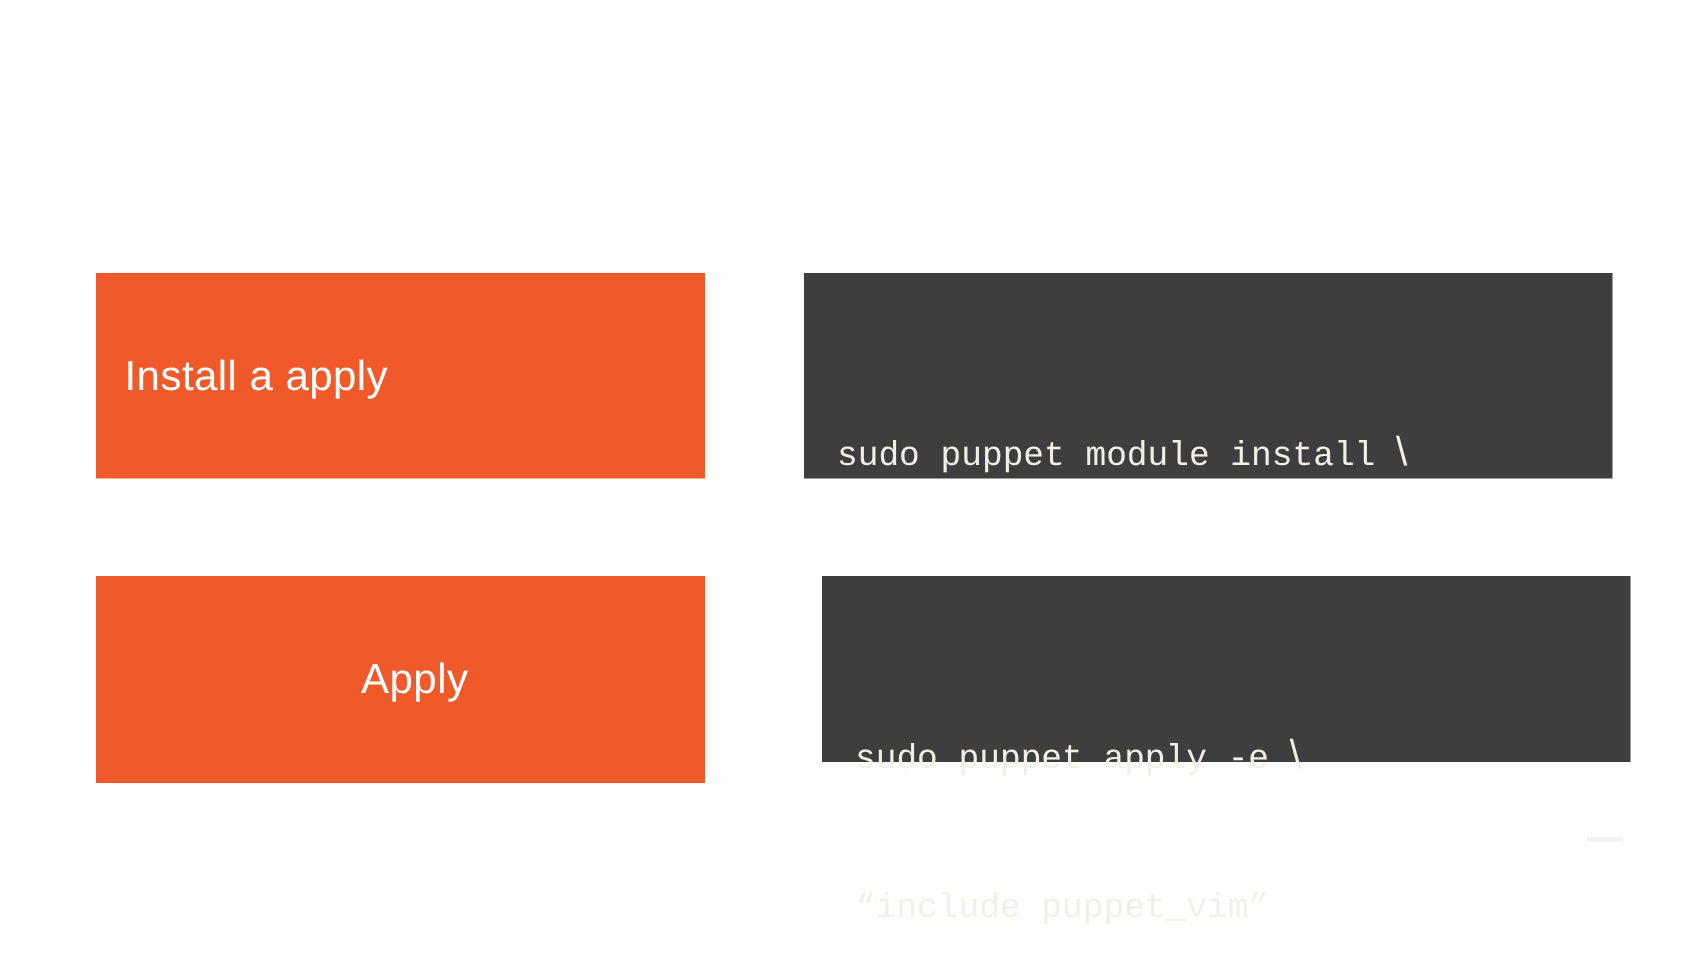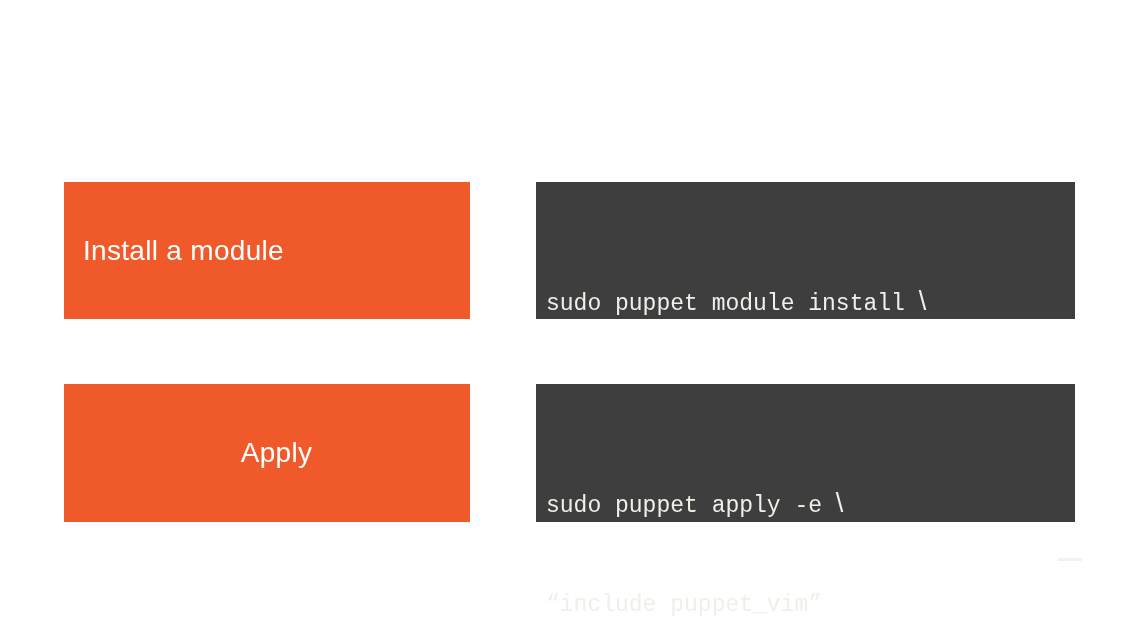--- a/index.html
+++ b/index.html
@@ -33,28 +33,28 @@
   .row1 .label-box { top: 182px; }
   .row2 .label-box { top: 384px; height: 138px; justify-content: center; }
   .code-box {
     position: absolute;
     left: 536px;
     width: 539px;
     height: 137px;
     background: var(--dark, #3e3e3e);
     color: var(--code-text, #f1efe8);
     box-sizing: border-box;
-    padding: 37px 0 0 10px;
+    padding: 37px 0 0 22px;
     font-family: "Liberation Mono", "DejaVu Sans Mono", monospace;
     font-size: 23px;
     line-height: 33px;
     white-space: pre;
   }
   .row1 .code-box { top: 182px; }
-  .row2 .code-box { top: 384px; height: 138px; }
+  .row2 .code-box { top: 384px; height: 124px; margin-left: 12px; }
   .code-line { display: block; }
   .bs {
     font-family: "Liberation Sans", sans-serif;
     font-size: 27px;
   }
   .artifact-line {
     position: absolute;
     left: 1058px;
     top: 558px;
     width: 24px;
@@ -62,21 +62,21 @@
     background: var(--artifact, #f1f1f1);
   }
 </style>
 </head>
 <body>
 
 <div class="slide">
 
   <div class="row1">
     <div class="label-box">
-      <span>Install a module</span>
+      <span>Install a apply</span>
     </div>
     <div class="code-box">
       <span class="code-line"><span>sudo puppet module install </span><span class="bs">\</span></span>
       <span class="code-line">theurbanpenguin/puppet_vim</span>
     </div>
   </div>
 
   <div class="row2">
     <div class="label-box">
       <span>Apply</span>

